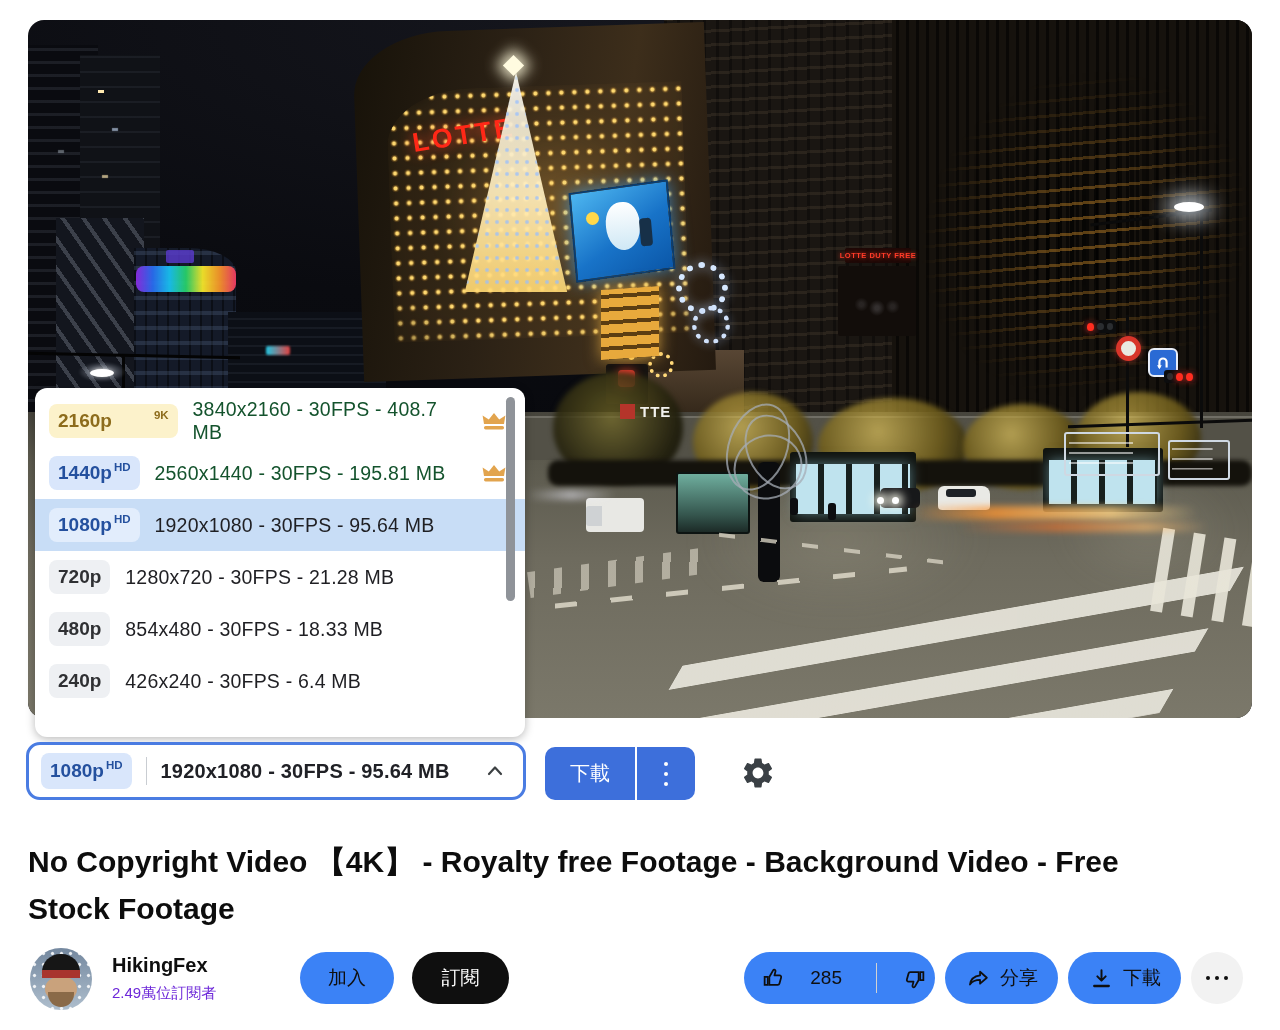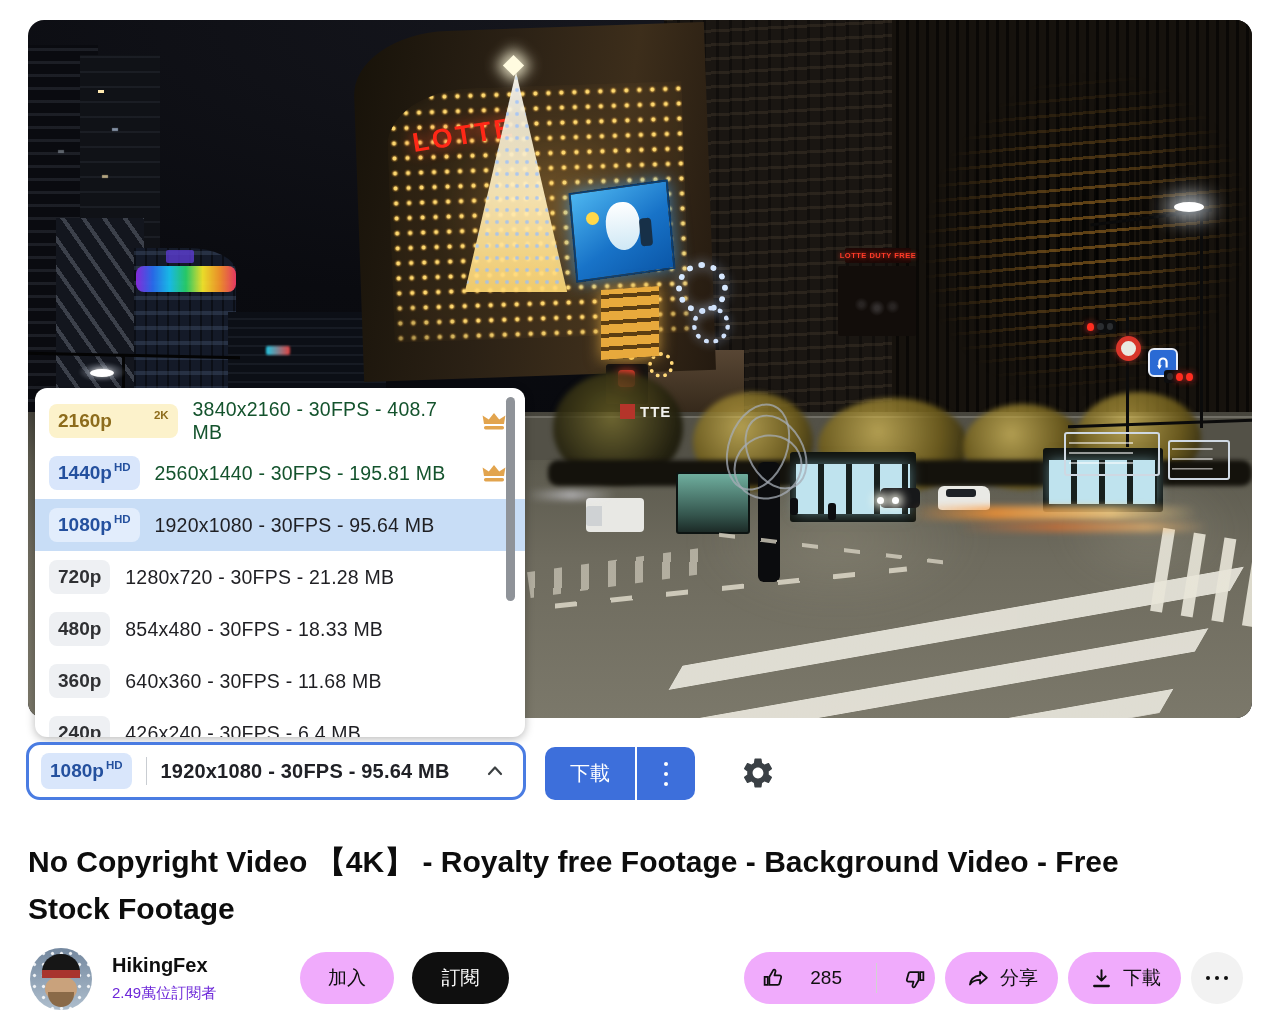--- a/index.html
+++ b/index.html
@@ -231,21 +231,21 @@
     background-image:radial-gradient(circle, rgba(255,255,255,.85) 1px, transparent 2.2px),
       linear-gradient(180deg,#74889f,#aebecd); background-size:9px 11px, 100% 100%; }
   .beanie { position:absolute; left:12px; top:6px; width:38px; height:22px; border-radius:19px 19px 4px 4px;
     background:#161616; }
   .beanie-band { position:absolute; left:12px; top:22px; width:38px; height:8px; background:#a8342e; }
   .face { position:absolute; left:15px; top:28px; width:32px; height:26px; border-radius:50%; background:#c9a27c; }
   .beard { position:absolute; left:18px; top:44px; width:26px; height:15px; border-radius:0 0 13px 13px; background:#8a6a48; }
   .ch-name { position:absolute; left:84px; top:6px; font-size:20px; font-weight:bold; color:#0f0f0f;text-align:right; }
   .ch-subs { position:absolute; left:84px; top:36px; font-size:15px; color:#6d28d9; }
   .pill { height:52px; border-radius:26px; display:flex; align-items:center; justify-content:center;
-    font-size:19px; color:#0f0f0f; background:#f0abfc; cursor:pointer; }
+    font-size:19px; color:#0f0f0f; background:#3b82f6; cursor:pointer; }
   .join-btn { position:absolute; left:272px; top:4px; width:94px; font-weight:500; }
   .sub-btn { position:absolute; left:384px; top:4px; width:97px; background:#0f0f0f; color:#fff; font-weight:500; }
   .actions { position:absolute; right:9px; top:4px; display:flex; gap:10px; align-items:center; }
   .like-pill { padding:0 8px 0 16px; gap:14px;justify-content:space-between; }
   .like-count { font-size:19px; font-weight:500; margin:0 10px 0 10px; }
   .pill-divider { width:1px; height:30px; background:#d2d2d2; margin:0 10px; }
   .icon-btn24 { width:26px; height:26px; display:flex; align-items:center; justify-content:center; }
   .share-pill, .dl-pill { padding:0 20px; gap:9px; font-weight:500; }
   .more-btn { width:52px; height:52px; border-radius:50%; background:#f2f2f2; display:flex; gap:4.5px;
     align-items:center; justify-content:center; cursor:pointer; }
@@ -371,21 +371,21 @@
     <div class="abs sign-tte">
       <span class="redbox"></span>
       <span class="txt">TTE</span>
     </div>
   </div>
 
   <div class="menu">
     <div class="menu-row locked">
       <span class="q-badge gold">
           <span>2160p</span>
-          <span class="sup">2K</span>
+          <span class="sup">9K</span>
         </span>
       <span class="q-info">3840x2160 - 30FPS - 408.7 MB</span>
       <span class="crown">
         <svg width="26" height="22" viewBox="0 0 26 22">
             <path d="M3 14 L1.6 5.5 L7.8 9.5 L13 3 L18.2 9.5 L24.4 5.5 L23 14 Z" fill="#e2a44e"></path>
             <rect x="3" y="16" width="20" height="3.4" rx="1.6" fill="#e2a44e"></rect>
           </svg>
       </span>
     </div>
     <div class="menu-row locked">
@@ -412,26 +412,20 @@
       <span class="q-badge">
           <span>720p</span>
         </span>
       <span class="q-info">1280x720 - 30FPS - 21.28 MB</span>
     </div>
     <div class="menu-row">
       <span class="q-badge">
           <span>480p</span>
         </span>
       <span class="q-info">854x480 - 30FPS - 18.33 MB</span>
-    </div>
-    <div class="menu-row">
-      <span class="q-badge">
-          <span>360p</span>
-        </span>
-      <span class="q-info">640x360 - 30FPS - 11.68 MB</span>
     </div>
     <div class="menu-row">
       <span class="q-badge">
           <span>240p</span>
         </span>
       <span class="q-info">426x240 - 30FPS - 6.4 MB</span>
     </div>
     <div class="menu-scrollbar"></div>
   </div>
 

